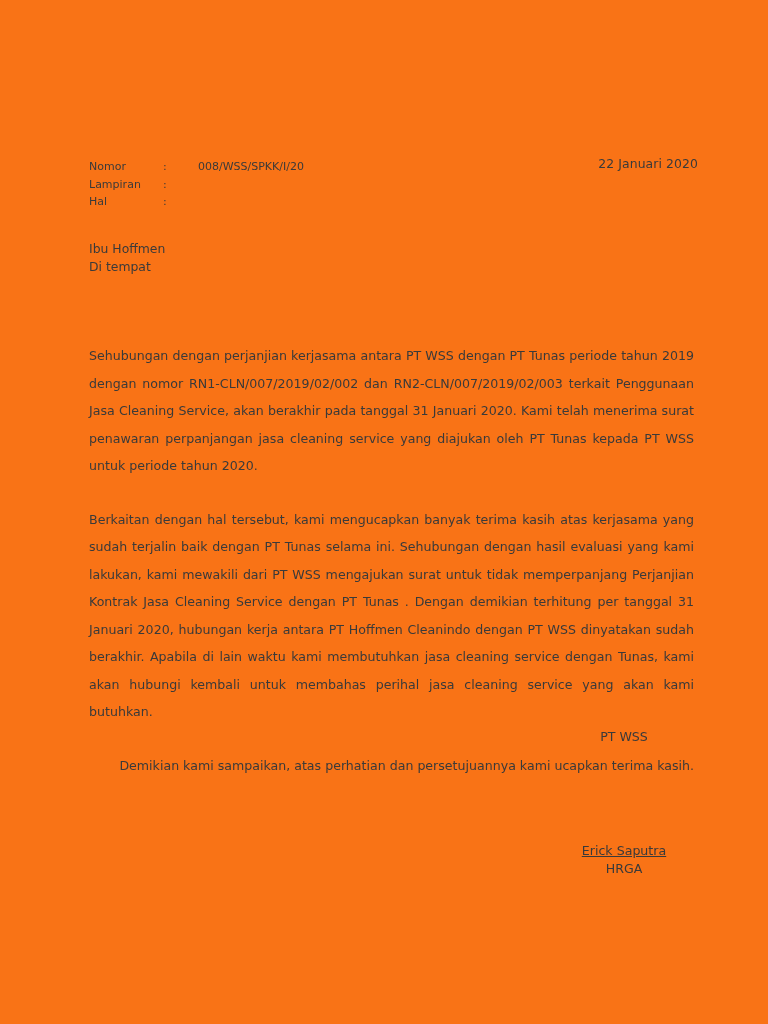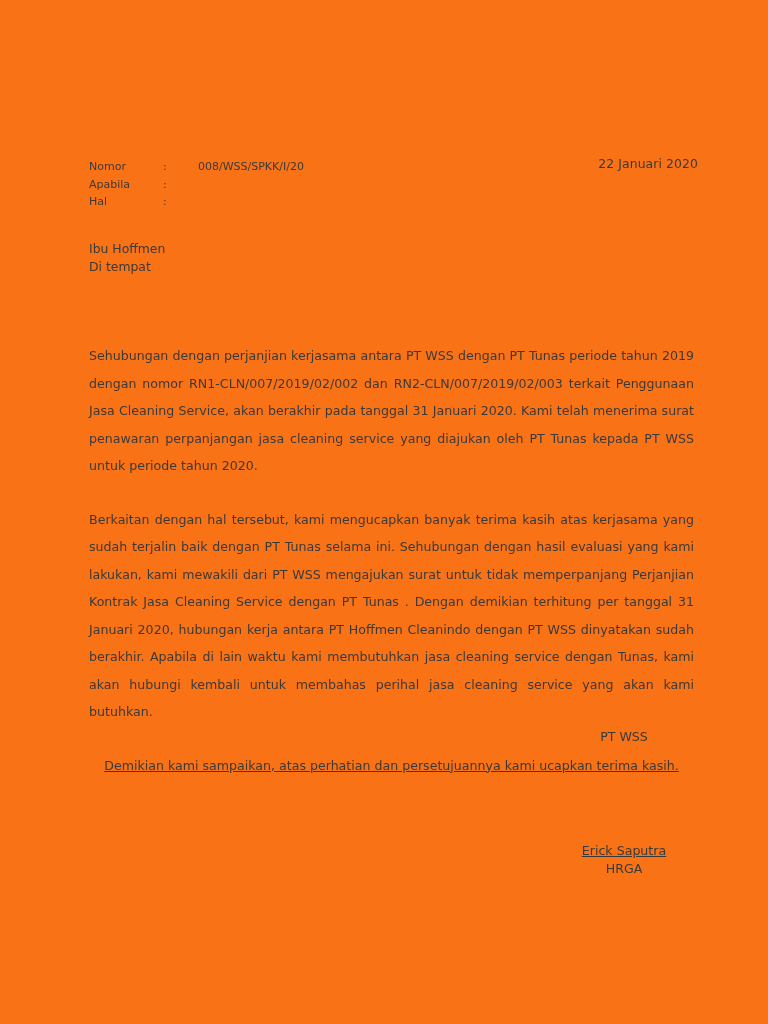--- a/index.html
+++ b/index.html
@@ -88,22 +88,21 @@
   }
   .para {
     text-align: justify;
     text-justify: inter-word;
     margin: 0 4px 26px 0;
   }
   .para:last-child {
     margin-bottom: 0;
   }
   .para-plain {
-    text-align: center;
-    text-decoration: underline;
+    text-align: right;
   }
 
   
   .signature {
     position: absolute;
     top: 728px;
     left: 380px;
     width: 310px;
     text-align: center;
     font-size: 12.6px;
@@ -131,21 +130,21 @@
 
     <div class="date-line">22 Januari 2020</div>
 
     <div class="ref-block">
       <div class="ref-row">
         <span class="ref-label">Nomor</span>
         <span class="ref-colon">:</span>
         <span class="ref-value">008/WSS/SPKK/I/20</span>
       </div>
       <div class="ref-row">
-        <span class="ref-label">Apabila</span>
+        <span class="ref-label">Lampiran</span>
         <span class="ref-colon">:</span>
         <span class="ref-value"></span>
       </div>
       <div class="ref-row">
         <span class="ref-label">Hal</span>
         <span class="ref-colon">:</span>
       </div>
     </div>
 
     <div class="addressee">

